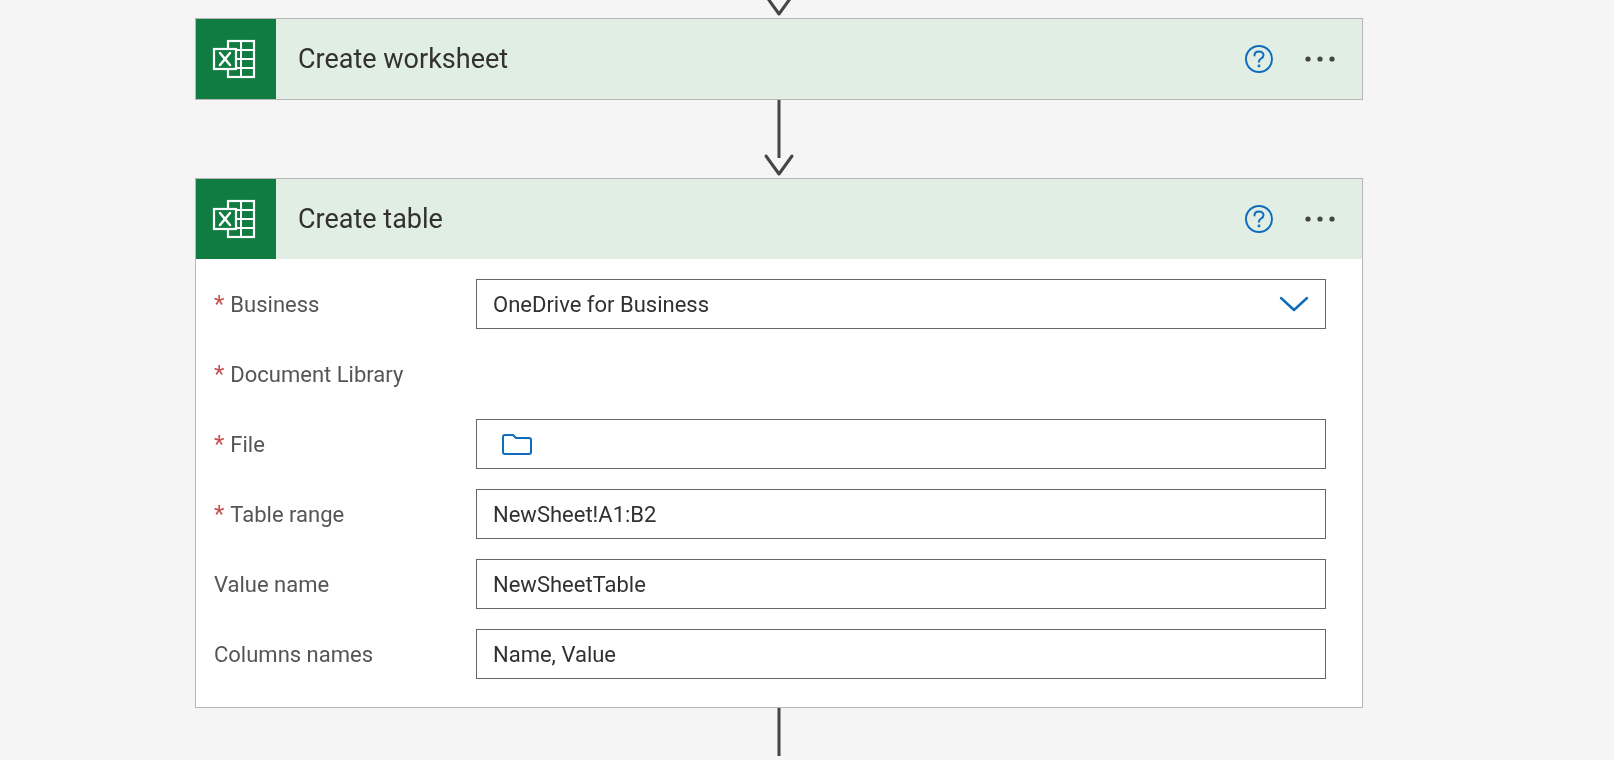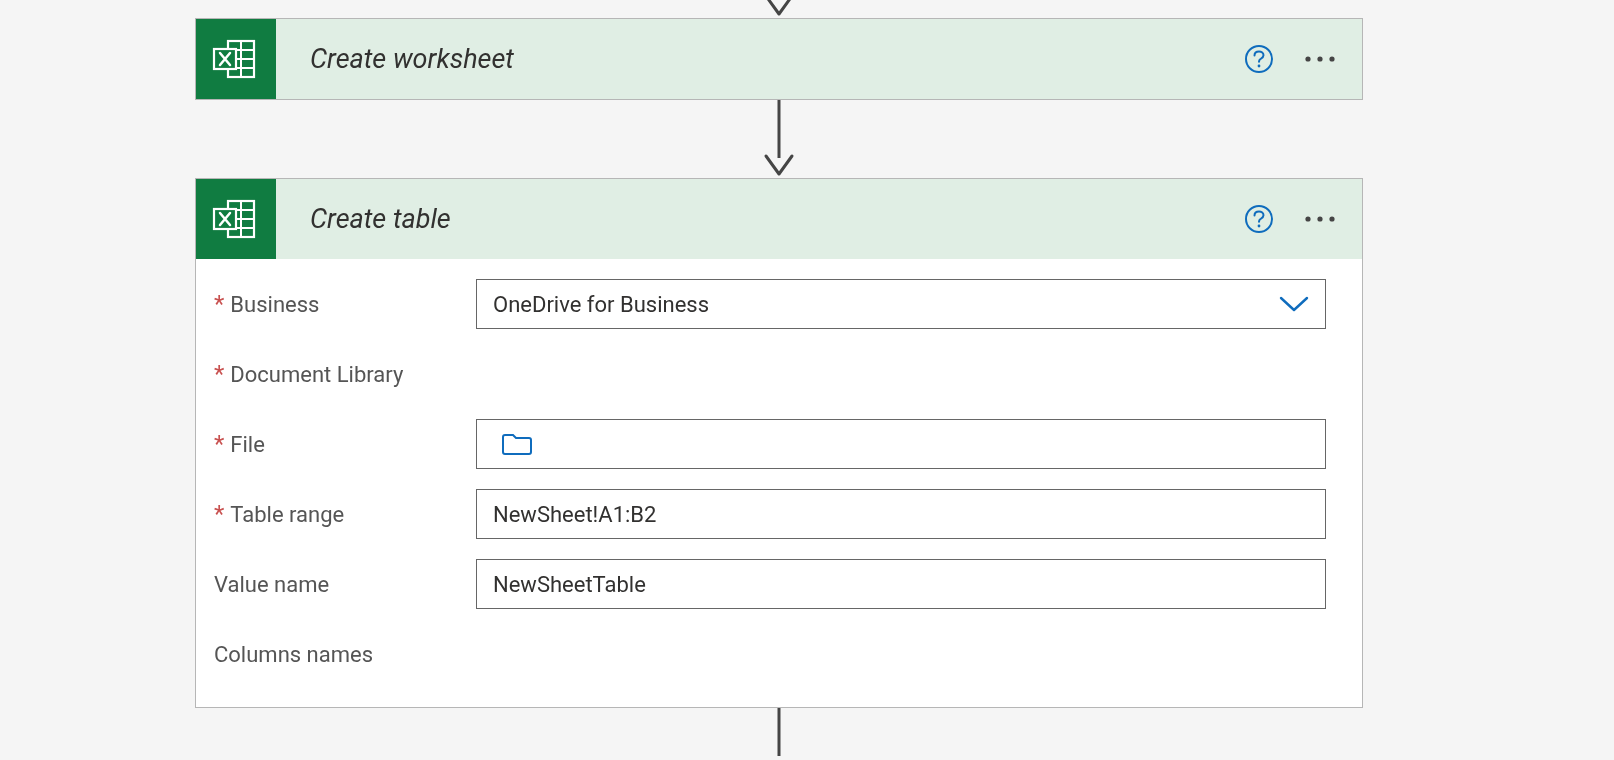--- a/index.html
+++ b/index.html
@@ -66,24 +66,23 @@
     width: 80px;
     height: 80px;
     background: #107c41;
     display: flex;
     align-items: center;
     justify-content: center;
     flex-shrink: 0;
   }
   .card-title {
     flex: 1;
-    padding-left: 34px;
+    padding-left: 22px;
     font-size: 27px;
     color: #323130;
-    font-style: italic;
   }
   .card-actions {
     display: flex;
     align-items: center;
     gap: 28px;
     padding-right: 24px;
   }
   .help-icon, .more-icon {
     display: flex;
     align-items: center;
@@ -268,20 +267,23 @@
           </div>
           <div class="field-input">
             <span class="value">NewSheetTable</span>
           </div>
         </div>
 
         <div class="field-row">
           <div class="field-label">
             <span>Columns names</span>
           </div>
+          <div class="field-input">
+            <span class="value">Name, Value</span>
+          </div>
         </div>
 
       </div>
     </div>
 
     <div class="connector-bottom">
       <svg width="36" height="78" viewBox="0 0 36 78">
         <line x1="18" y1="0" x2="18" y2="58" stroke="#454545" stroke-width="3"></line>
         <path d="M5 56 L18 74 L31 56" fill="none" stroke="#454545" stroke-width="3" stroke-linecap="round" stroke-linejoin="round"></path>
       </svg>

